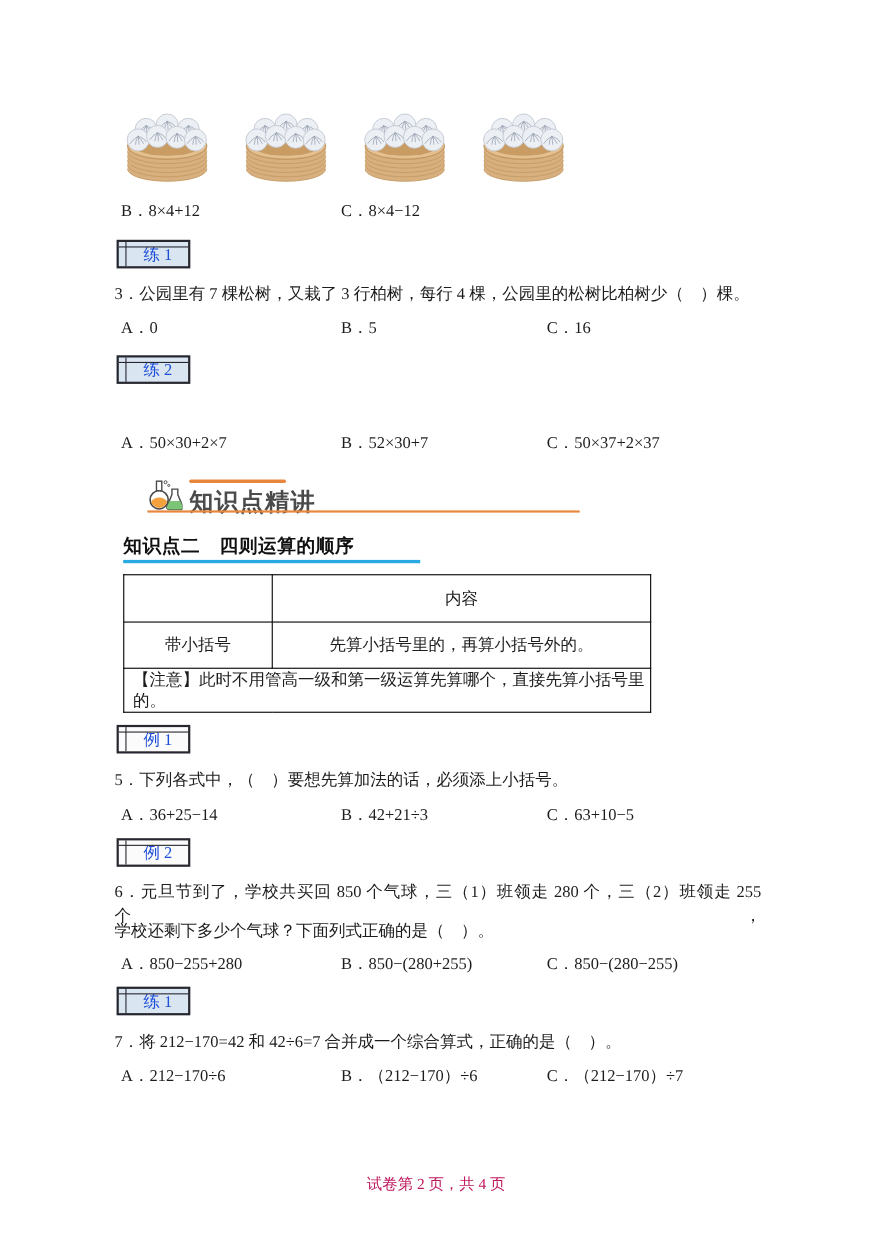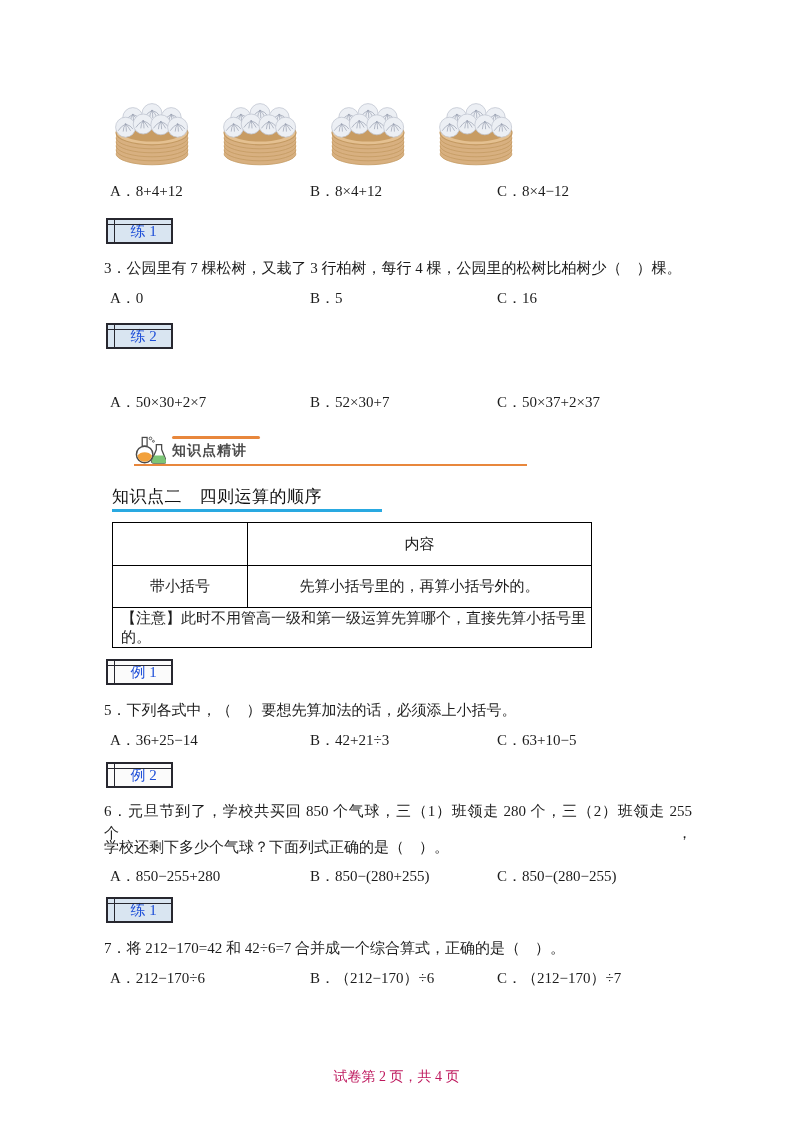--- a/index.html
+++ b/index.html
@@ -28,23 +28,23 @@
   .badge::before { content:""; position:absolute; left:6px; top:0; bottom:0; border-left:1.5px solid #27272f; }
   .badge::after  { content:""; position:absolute; left:0; right:0; top:4px; border-top:1.5px solid #27272f; }
   .badge.lian { background:#d9e5f1; }
   .badge.li   { background:#fbfbfb; }
   
   .qtext { left:104px; width:588px; line-height:22px; }
   .justify { text-align:justify; text-align-last:justify; }
   
   .kp-icon { left:134px; top:435px; width:32px; height:33px; }
   .kp-shortline { left:172px; top:436px; width:88px; height:3px; background:#e8873c; border-radius:2px; }
-  .kp-title { left:172px; top:442px; font-family:"Liberation Sans","DejaVu Sans",sans-serif; font-weight:bold; font-size:14px; color:#4b4b4b; letter-spacing:1px; }
+  .kp-title { left:172px; top:442px; font-family:"Liberation Sans","DejaVu Sans",sans-serif; font-weight:bold; font-size:22px; color:#4b4b4b; letter-spacing:1px; }
   .kp-longline { left:134px; top:464px; width:393px; height:2px; background:#e8873c; }
-  .kp2-title { left:112px; top:485px; font-family:"Liberation Sans","DejaVu Sans",sans-serif; font-weight:normal; font-size:17px; color:#111; letter-spacing:0.5px; }
+  .kp2-title { left:112px; top:485px; font-family:"Liberation Sans","DejaVu Sans",sans-serif; font-weight:bold; font-size:17px; color:#111; letter-spacing:0.5px; }
   .kp2-line { left:112px; top:509px; width:270px; height:3px; background:#29a9e1; }
   
   table.kp-table { left:112px; top:522px; width:480px; border-collapse:collapse; position:absolute; font-size:15px; }
   table.kp-table td { border:1.2px solid #000; }
   td.c1 { width:135px; text-align:center; }
   td.c2 { text-align:center; }
   tr.r1 td { height:43px; }
   tr.r2 td { height:42px; }
   tr.r3 td { height:40px; text-align:left; padding-left:8px; }
   
@@ -90,21 +90,20 @@
       </svg>
     <svg class="steamer">
         <use href="#steamer"></use>
       </svg>
     <svg class="steamer">
         <use href="#steamer"></use>
       </svg>
   </div>
 
   <div class="abs opts" style="top:182px">
-    <span>A．8+4+12</span>
     <span>B．8×4+12</span>
     <span>C．8×4−12</span>
   </div>
 
   <div class="abs badge lian" style="left:106px; top:218px">
     <span>练 1</span>
   </div>
 
   <div class="abs qtext" style="top:257px">3．公园里有 7 棵松树，又栽了 3 行柏树，每行 4 棵，公园里的松树比柏树少（　）棵。</div>
   <div class="abs opts" style="top:289px">

